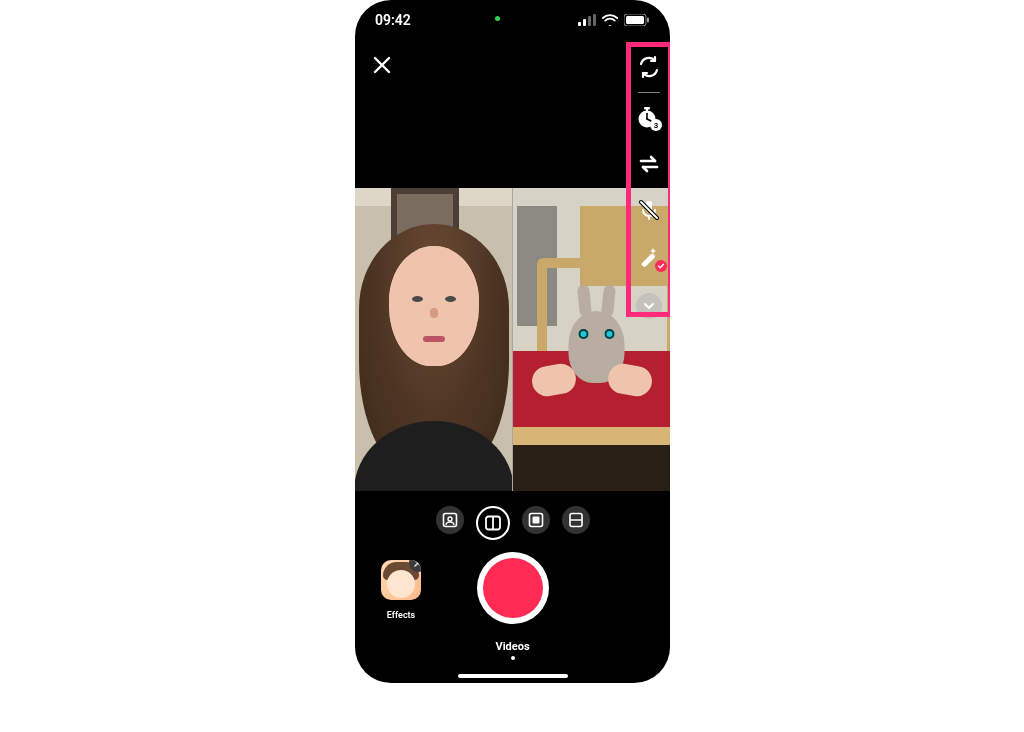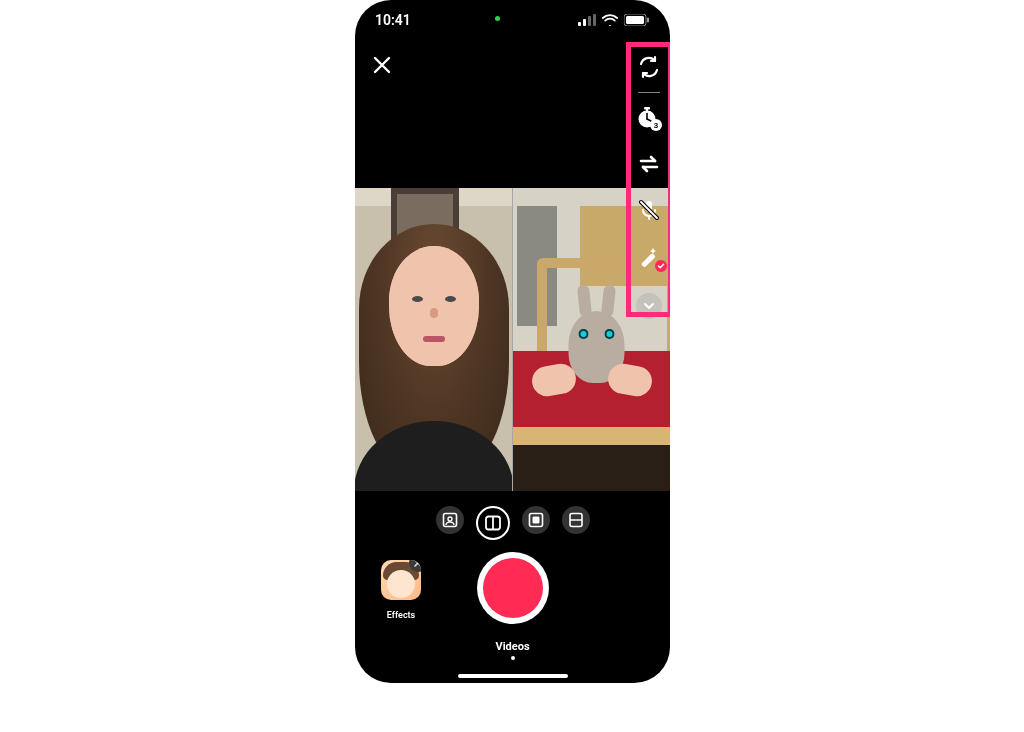--- a/index.html
+++ b/index.html
@@ -295,21 +295,21 @@
   }
 
   svg { display:block; }
 </style>
 </head>
 <body>
 
 <div class="phone-frame">
 
   <div class="status-bar">
-    <span>10:41</span>
+    <span>09:42</span>
     <span class="status-dot"></span>
     <span class="status-right">
 
       <svg width="18" height="12" viewBox="0 0 18 12">
         <rect x="0" y="8" width="3" height="4" rx="1" fill="#fff"></rect>
         <rect x="5" y="5" width="3" height="7" rx="1" fill="#fff"></rect>
         <rect x="10" y="2" width="3" height="10" rx="1" fill="#fff" opacity="0.4"></rect>
         <rect x="15" y="0" width="3" height="12" rx="1" fill="#fff" opacity="0.4"></rect>
       </svg>
 

